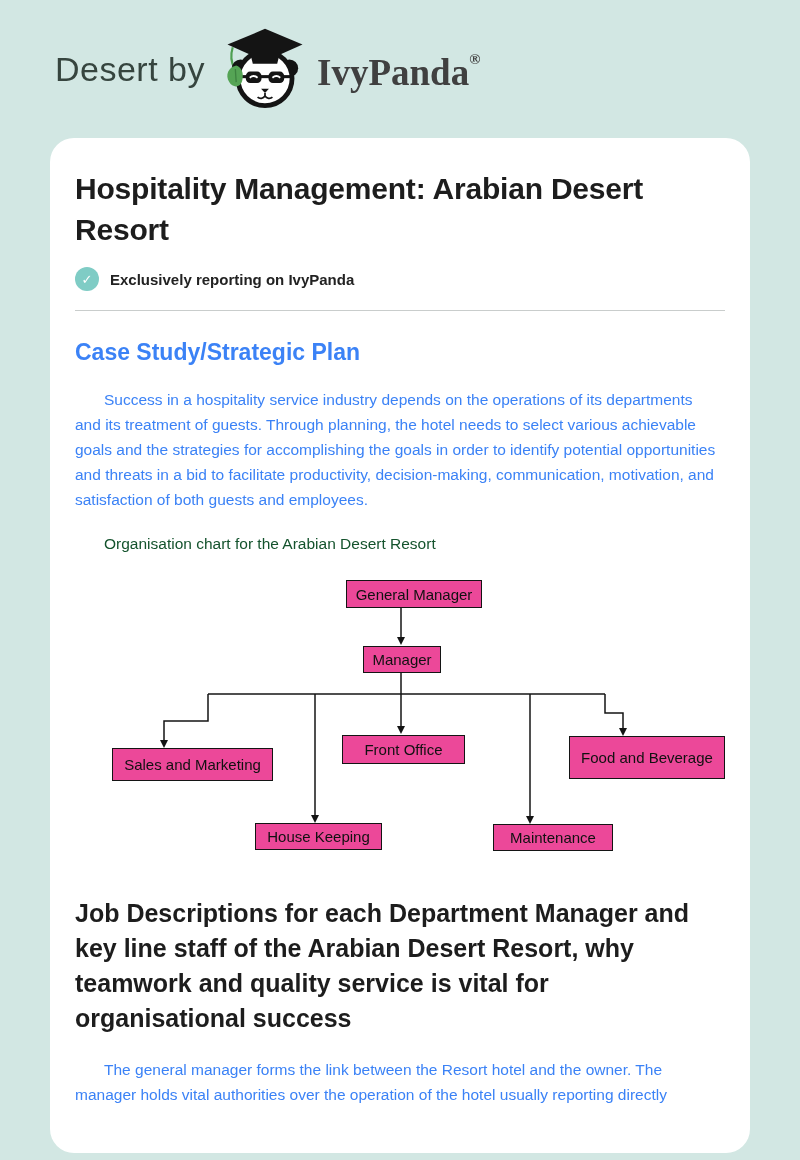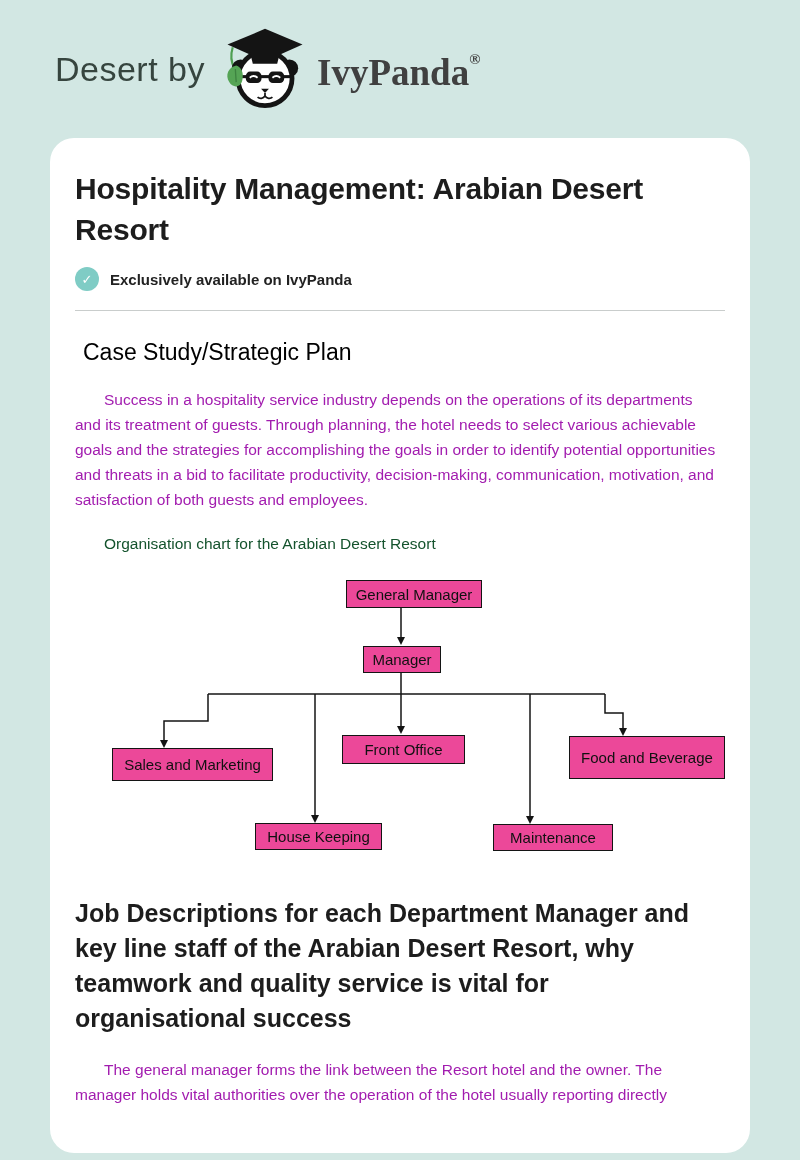--- a/index.html
+++ b/index.html
@@ -44,26 +44,26 @@
   .check-circle{
     width:24px;height:24px;border-radius:50%;
     background:#7fccc5;color:#ffffff;
     display:flex;align-items:center;justify-content:center;
     font-size:13px;font-weight:700;flex:0 0 auto;
   }
   .check-circle::after{content:"✓";}
   .badge-label{font-size:15px;font-weight:700;color:#222222;}
   .divider{border:none;border-top:1px solid #c9cdcc;margin:19px 0 0;}
   .section-heading{
-    margin:28px 8px 0;
-    font-size:23px;font-weight:400;color:#000000;
+    margin:28px 0 0;
+    font-size:23px;font-weight:700;color:#3b82f6;
   }
   .body-par{
     margin:21px 0 0;max-width:645px;
-    font-size:15.5px;line-height:25px;color:#a21caf;
+    font-size:15.5px;line-height:25px;color:#3b82f6;
     text-indent:29px;
   }
   .figure-caption{
     margin:19px 0 0;max-width:645px;
     font-size:15.5px;line-height:25px;color:#14532d;
     text-indent:29px;
   }
   
   .orgchart{
     position:relative;width:660px;height:287px;margin-top:17px;
@@ -128,21 +128,21 @@
     <span>IvyPanda</span>
     <sup>®</sup>
   </span>
 </header>
 
 <main class="card">
   <h1 class="essay-title">Hospitality Management: Arabian Desert Resort</h1>
 
   <div class="badge-row">
     <span class="check-circle"></span>
-    <span class="badge-label">Exclusively available on IvyPanda</span>
+    <span class="badge-label">Exclusively reporting on IvyPanda</span>
   </div>
 
   <hr class="divider">
 
   <h2 class="section-heading">Case Study/Strategic Plan</h2>
 
   <p class="body-par">Success in a hospitality service industry depends on the operations of its departments and its treatment of guests. Through planning, the hotel needs to select various achievable goals and the strategies for accomplishing the goals in order to identify potential opportunities and threats in a bid to facilitate productivity, decision-making, communication, motivation, and satisfaction of both guests and employees.</p>
 
   <p class="figure-caption">Organisation chart for the Arabian Desert Resort</p>
 

